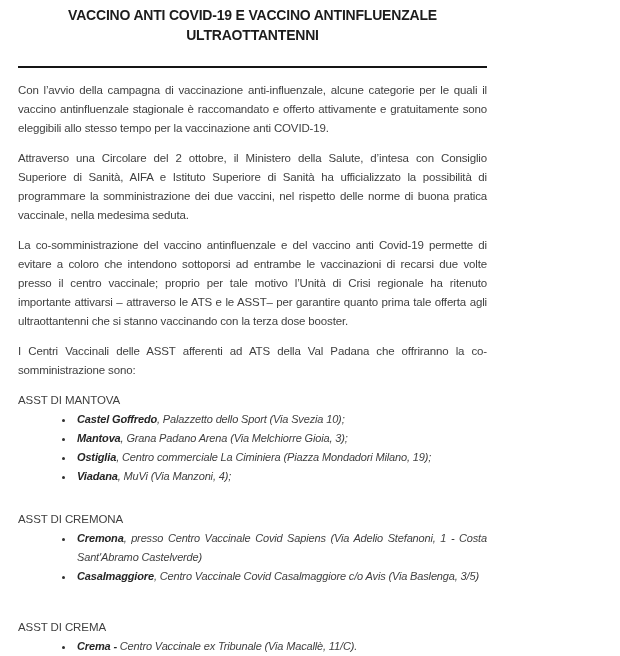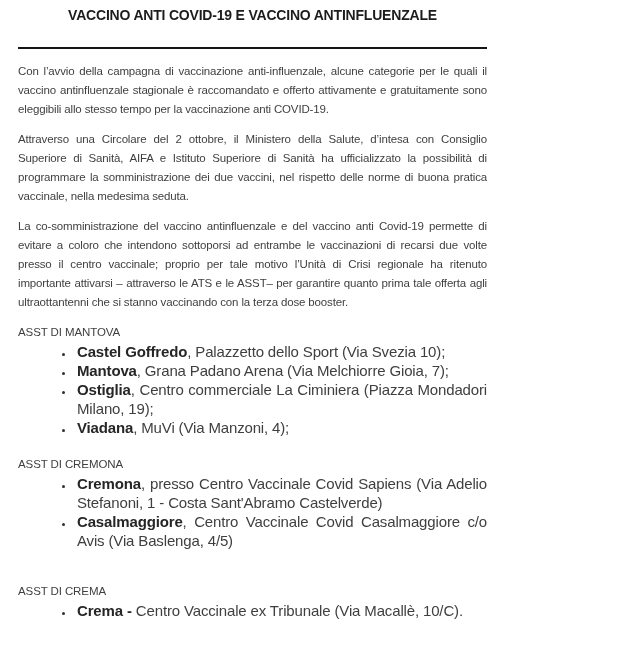--- a/index.html
+++ b/index.html
@@ -42,65 +42,68 @@
     font-size: 11.5px;
     line-height: 19px;
     letter-spacing: -0.1px;
   }
   ul.loc-list {
     margin: 0;
     padding: 0 0 0 57px;
     list-style: disc outside;
   }
   ul.loc-list li {
-    font-size: 15px;
+    font-size: 11px;
     line-height: 19px;
     letter-spacing: -0.15px;
     text-align: justify;
     padding-left: 2px;
+    font-style: italic;
   }
   ul.loc-list li::marker { color: #303030; font-size: 11px; }
   .loc-name { font-weight: bold; color: #262626; }
   .section-mantova { }
-  .section-cremona { margin-top: 18px; }
+  .section-cremona { margin-top: 24px; }
   .section-crema   { margin-top: 32px; }
 </style>
 </head>
 <body>
 
 <div class="doc">
 
   <div class="title">
     <div>VACCINO ANTI COVID-19 E VACCINO ANTINFLUENZALE</div>
+    <div>ULTRAOTTANTENNI</div>
   </div>
 
   <hr class="divider">
 
   <p class="body-par">Con l’avvio della campagna di vaccinazione anti-influenzale, alcune categorie per le quali il vaccino antinfluenzale stagionale è raccomandato e offerto attivamente e gratuitamente sono eleggibili allo stesso tempo per la vaccinazione anti COVID-19.</p>
   <p class="body-par">Attraverso una Circolare del 2 ottobre, il Ministero della Salute, d’intesa con Consiglio Superiore di Sanità, AIFA e Istituto Superiore di Sanità ha ufficializzato la possibilità di programmare la somministrazione dei due vaccini, nel rispetto delle norme di buona pratica vaccinale, nella medesima seduta.</p>
   <p class="body-par">La co-somministrazione del vaccino antinfluenzale e del vaccino anti Covid-19 permette di evitare a coloro che intendono sottoporsi ad entrambe le vaccinazioni di recarsi due volte presso il centro vaccinale; proprio per tale motivo l’Unità di Crisi regionale ha ritenuto importante attivarsi – attraverso le ATS e le ASST– per garantire quanto prima tale offerta agli ultraottantenni che si stanno vaccinando con la terza dose booster.</p>
+  <p class="body-par">I Centri Vaccinali delle ASST afferenti ad ATS della Val Padana che offriranno la co-somministrazione sono:</p>
 
   <div class="section section-mantova">
     <div class="section-heading">ASST DI MANTOVA</div>
     <ul class="loc-list">
       <li><span class="loc-name">Castel Goffredo</span><span>, Palazzetto dello Sport (Via Svezia 10);</span></li>
-      <li><span class="loc-name">Mantova</span><span>, Grana Padano Arena (Via Melchiorre Gioia, 7);</span></li>
+      <li><span class="loc-name">Mantova</span><span>, Grana Padano Arena (Via Melchiorre Gioia, 3);</span></li>
       <li><span class="loc-name">Ostiglia</span><span>, Centro commerciale La Ciminiera (Piazza Mondadori Milano, 19);</span></li>
       <li><span class="loc-name">Viadana</span><span>, MuVi (Via Manzoni, 4);</span></li>
     </ul>
   </div>
 
   <div class="section section-cremona">
     <div class="section-heading">ASST DI CREMONA</div>
     <ul class="loc-list">
       <li><span class="loc-name">Cremona</span><span>, presso Centro Vaccinale Covid Sapiens (Via Adelio Stefanoni, 1 - Costa Sant'Abramo Castelverde)</span></li>
-      <li><span class="loc-name">Casalmaggiore</span><span>, Centro Vaccinale Covid Casalmaggiore c/o Avis (Via Baslenga, 4/5)</span></li>
+      <li><span class="loc-name">Casalmaggiore</span><span>, Centro Vaccinale Covid Casalmaggiore c/o Avis (Via Baslenga, 3/5)</span></li>
     </ul>
   </div>
 
   <div class="section section-crema">
     <div class="section-heading">ASST DI CREMA</div>
     <ul class="loc-list">
-      <li><span class="loc-name">Crema -</span><span> Centro Vaccinale ex Tribunale (Via Macallè, 10/C).</span></li>
+      <li><span class="loc-name">Crema -</span><span> Centro Vaccinale ex Tribunale (Via Macallè, 11/C).</span></li>
     </ul>
   </div>
 
 </div>
 
 </body></html>

